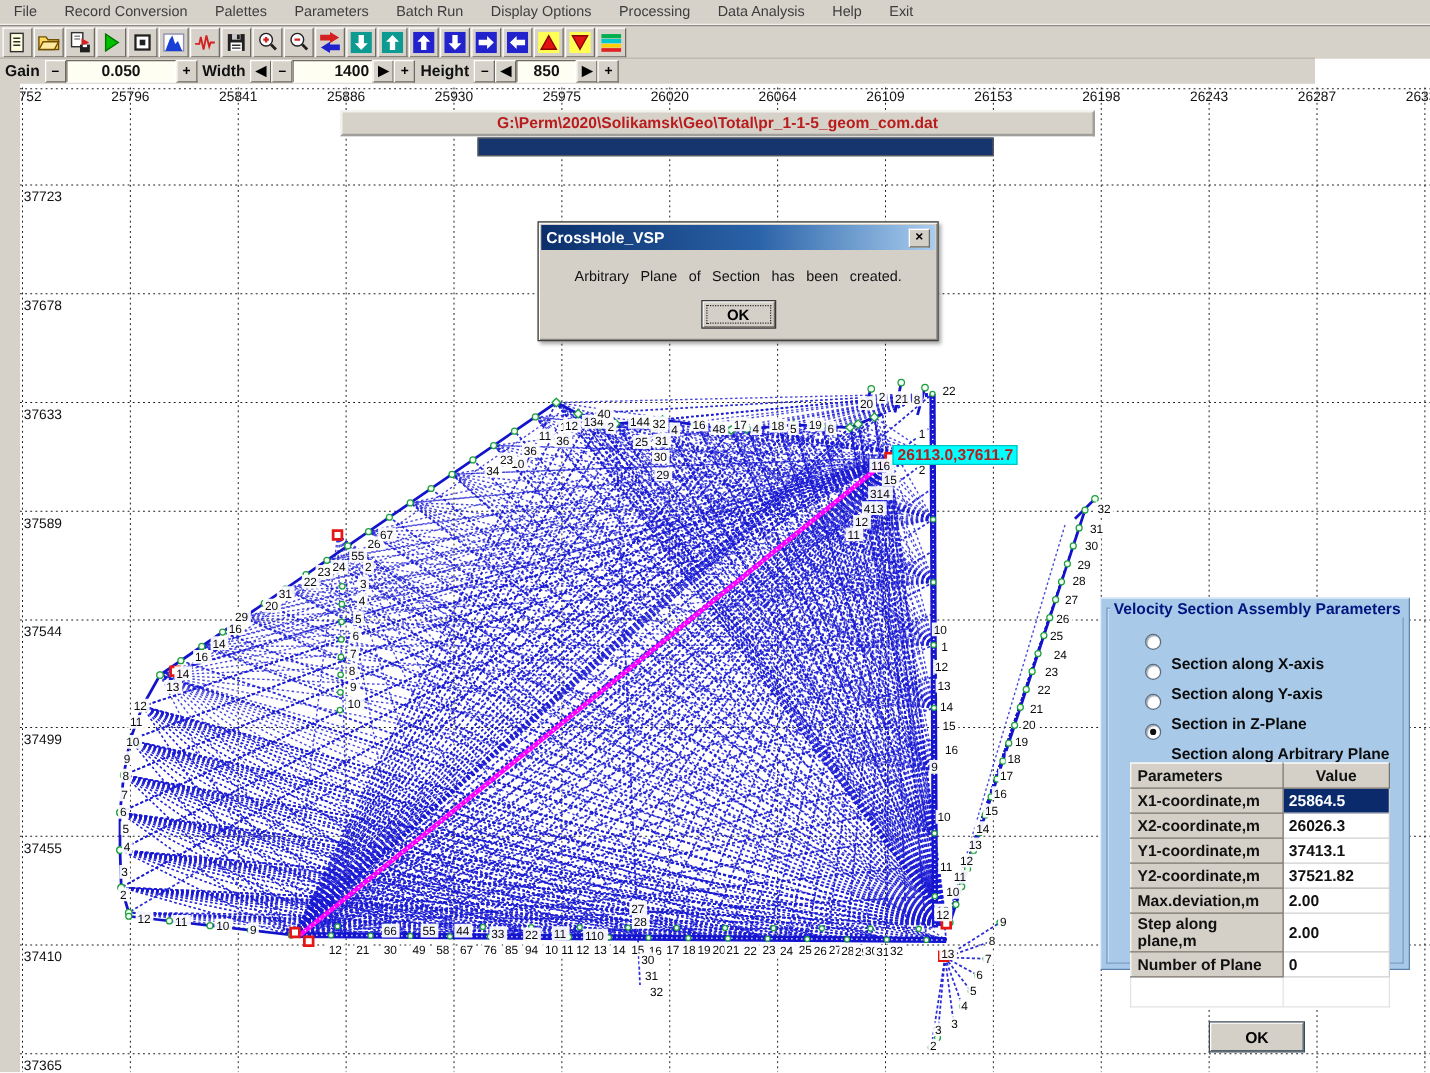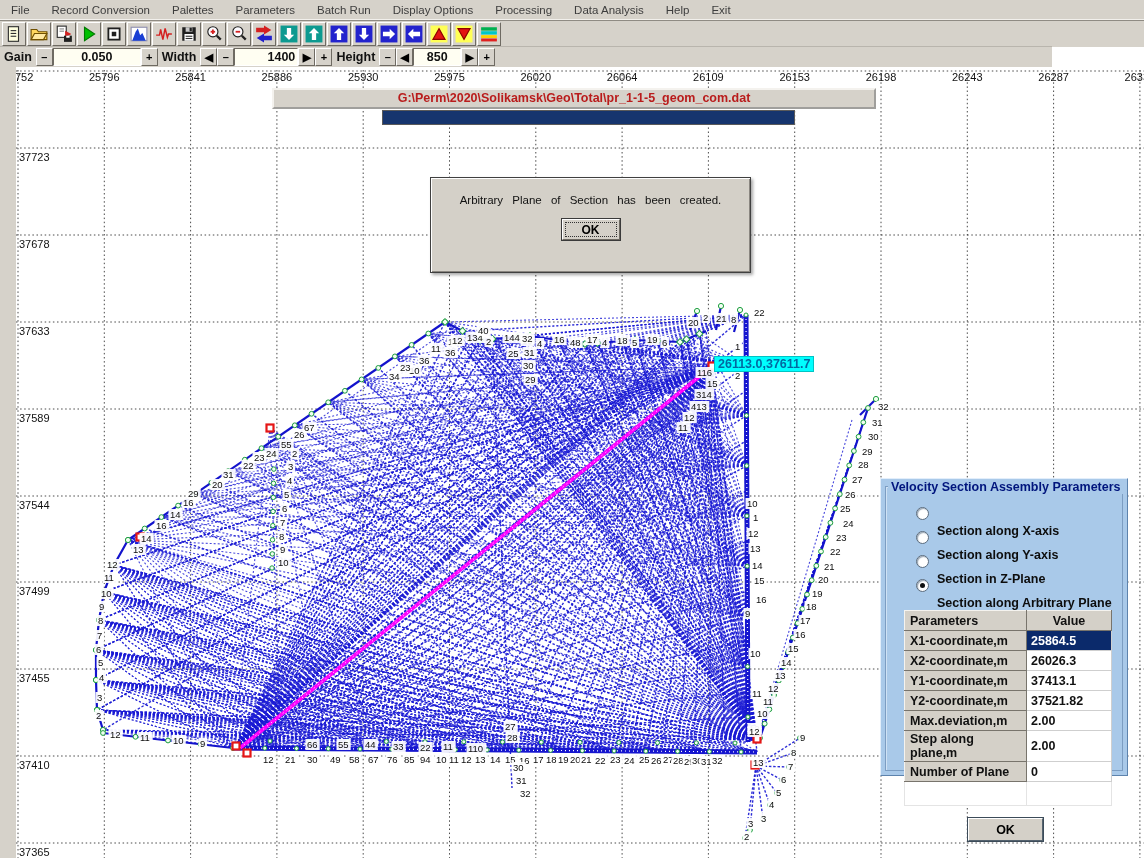--- a/index.html
+++ b/index.html
@@ -38,21 +38,21 @@
   #plot .tick{font-size:11px;fill:#111;}
   #plot .chipr{fill:#ffffff;opacity:.93;}
   #plot .chipt{font-size:9.5px;fill:#0c0c0c;}
   #plot .gm{fill:#f2fff2;stroke:#1d9e3f;stroke-width:1;}
   #plot .rsq{fill:#ffffff;stroke:#e51616;stroke-width:2.2;}
   .pathbar{position:absolute;left:272px;top:88px;width:604px;height:21px;background:#d6d2ca;
            border:2px outset #f4f2ee;box-sizing:border-box;text-align:center;z-index:3;
            font-size:12.5px;font-weight:bold;color:#b91c1c;line-height:17px;}
   .progress{position:absolute;left:382px;top:110px;width:413px;height:15px;background:#16356e;
             border:1px solid #5a5a5a;box-sizing:border-box;z-index:3;}
-  .coordchip{position:absolute;left:714px;top:356px;background:#00ffff;color:#0369a1;
+  .coordchip{position:absolute;left:714px;top:356px;background:#00ffff;color:#b91c1c;
              font-weight:bold;font-size:12.5px;padding:0 3px;border:1px solid #00c4c4;z-index:2;}
   
   .dialog{position:absolute;left:430px;top:177px;width:321px;height:96px;background:#d4d0c8;
           border:1px solid #404040;box-shadow:inset 1px 1px 0 #ffffff,inset -1px -1px 0 #8a8680,
           2px 2px 3px rgba(0,0,0,.35);z-index:7;box-sizing:border-box;}
   .dlg-title{height:20px;margin:2px;display:flex;align-items:center;
              background:linear-gradient(90deg,#0b2f6b,#2a63a8 55%,#a8cdef);
              color:#fff;font-weight:bold;font-size:12.5px;padding:0 4px;}
   .dlg-title .t{flex:1;}
   .dlg-close{width:17px;height:15px;background:#d4d0c8;border:1px solid;
@@ -1766,20 +1766,24 @@
         <text x="757" y="651" class="chipt">10</text>
       </g>
     </svg>
   <div class="leftstrip"></div>
 
   <div class="pathbar">G:\Perm\2020\Solikamsk\Geo\Total\pr_1-1-5_geom_com.dat</div>
   <div class="progress"></div>
   <div class="coordchip">26113.0,37611.7</div>
 
   <div class="dialog">
+    <div class="dlg-title">
+      <span class="t">CrossHole_VSP</span>
+      <button class="dlg-close">×</button>
+    </div>
     <div class="dlg-msg">Arbitrary Plane of Section has been created.</div>
     <button class="dlg-ok">OK</button>
   </div>
 
   <div class="panel">
     <div class="gbox"></div>
     <div class="panel-title">Velocity Section Assembly Parameters</div>
     <div id="radios">
         <div class="radio-row" style="top: 26px;">
           <span class="rdot"></span>

